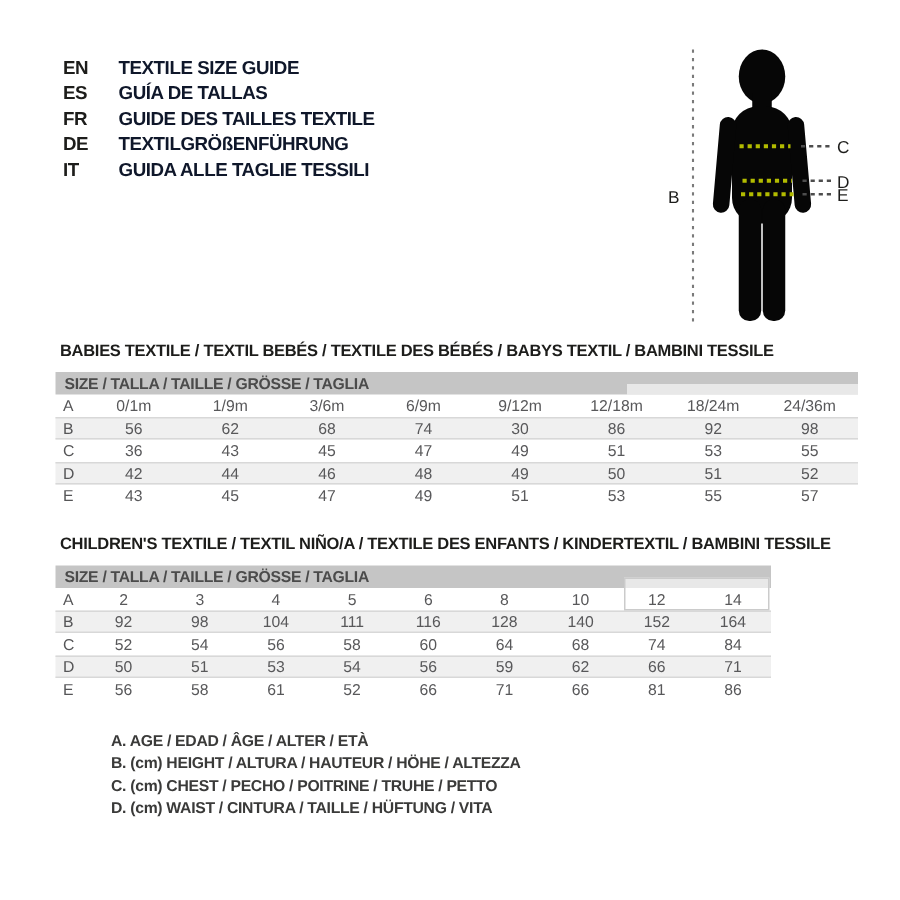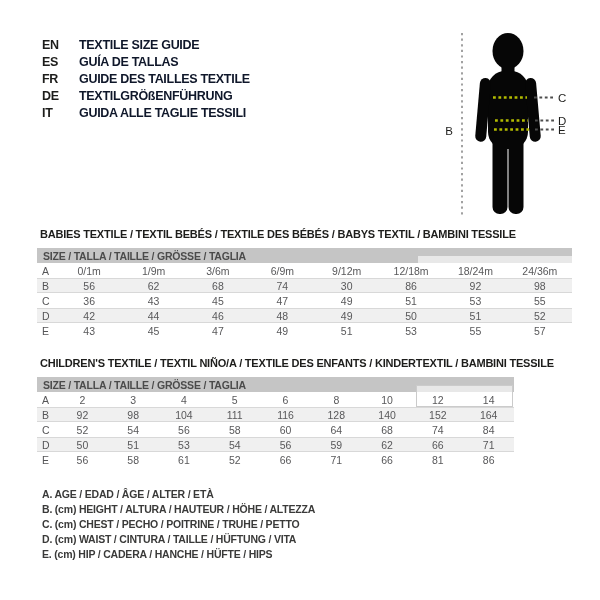--- a/index.html
+++ b/index.html
@@ -36,21 +36,21 @@
 
   
   .hl-strip{position:absolute;background:rgba(255,255,255,0.6);pointer-events:none;}
   .hb{left:381px;top:8px;width:154px;height:7px;}
   .hc{left:379px;top:8px;width:97px;height:7px;}
   .hc-box{position:absolute;left:379px;top:8px;width:97px;height:22px;border:1px solid #cbcbcb;
           box-sizing:border-box;background:transparent;pointer-events:none;}
 
   
   .legend{position:absolute;left:42px;top:487px;}
-  .leg-line{height:15px;line-height:15px;font-size:10.5px;font-weight:700;color:#3a3a39;letter-spacing:-0.2px;white-space:nowrap;}
+  .leg-line{height:15px;line-height:15px;font-size:10.5px;font-weight:700;color:#3a3a39;letter-spacing:-0.2px;white-space:nowrap;margin-left:32px;}
 </style>
 </head>
 <body>
 
 <div class="sheet">
 
   <div class="langs" id="langs">
       <div class="lang-row">
         <span class="lang-code">EN</span>
         <span class="lang-label">TEXTILE SIZE GUIDE</span>
@@ -239,16 +239,15 @@
           <span class="cell">86</span>
         </div>
       </div>
   </section>
 
   <div class="legend" id="legend">
       <div class="leg-line">A. AGE / EDAD / ÂGE / ALTER / ETÀ</div>
       <div class="leg-line">B. (cm) HEIGHT / ALTURA / HAUTEUR / HÖHE / ALTEZZA</div>
       <div class="leg-line">C. (cm) CHEST / PECHO / POITRINE / TRUHE / PETTO</div>
       <div class="leg-line">D. (cm) WAIST / CINTURA / TAILLE / HÜFTUNG / VITA</div>
-      <div class="leg-line">E. (cm) HIP / CADERA / HANCHE / HÜFTE / HIPS</div>
     </div>
 
 </div>
 
 </body></html>

